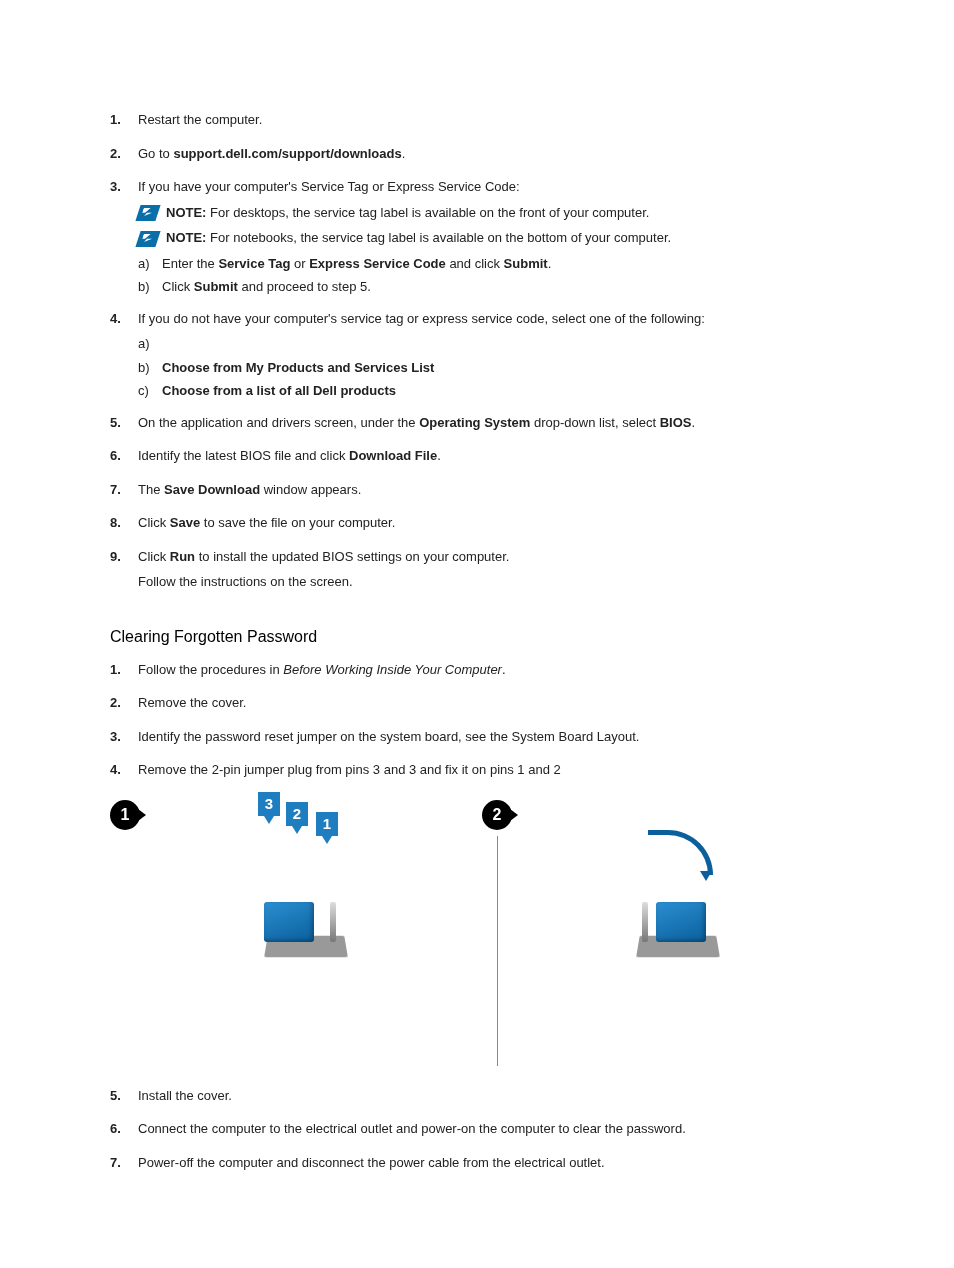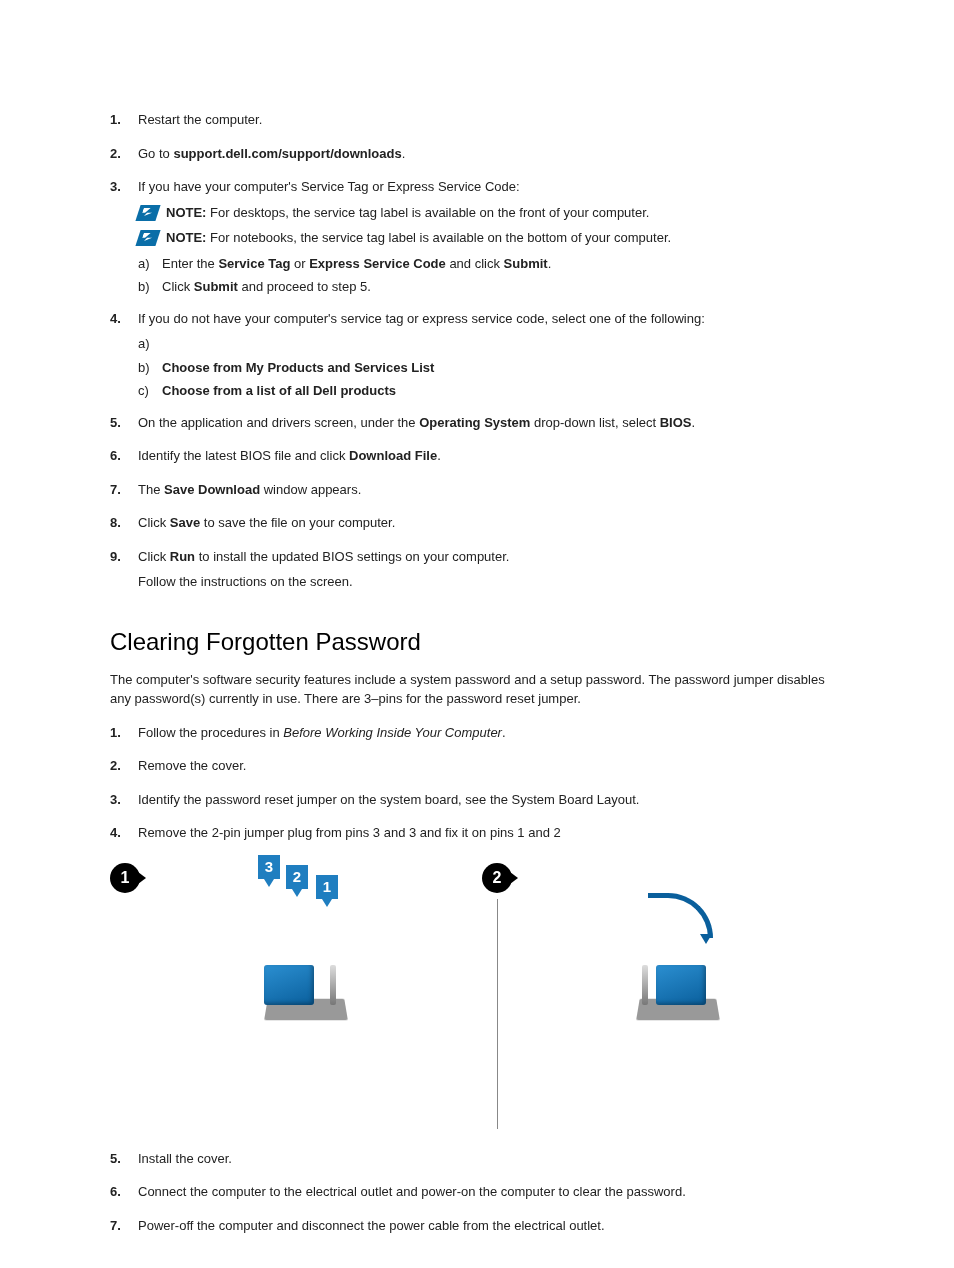--- a/index.html
+++ b/index.html
@@ -29,21 +29,21 @@
     font-weight: bold;
     min-width: 28px;
     flex-shrink: 0;
   }
   ol.top-list > li > .body {
     flex: 1;
   }
   .body p { margin: 0 0 6px 0; }
   .note-row {
     display: flex;
-    align-items: flex-start;
+    align-items: center;
     margin: 6px 0;
     gap: 8px;
   }
   .note-icon {
     width: 20px;
     height: 16px;
     background: #0a6ea8;
     position: relative;
     flex-shrink: 0;
     margin-top: 2px;
@@ -66,21 +66,21 @@
     display: flex;
     margin-bottom: 4px;
   }
   ol.sub-list > li > .sub-num {
     min-width: 24px;
     flex-shrink: 0;
   }
   .bold { font-weight: bold; }
   .italic { font-style: italic; }
   h2.section-heading {
-    font-size: 24px;
+    font-size: 16px;
     font-weight: normal;
     margin: 30px 0 14px 0;
     color: #000;
   }
   .paragraph {
     line-height: 1.5;
     margin-bottom: 14px;
   }
   .figure-row {
     display: flex;
@@ -294,21 +294,20 @@
         <span class="num">9.</span>
         <div class="body">
           <p><span><span>Click </span><span class="bold">Run</span><span> to install the updated BIOS settings on your computer.</span></span></p>
           <p><span><span>Follow the instructions on the screen.</span></span></p>
         </div>
       </li>
     </ol>
 
   <h2 class="section-heading">Clearing Forgotten Password</h2>
 
-  <div class="paragraph">The computer's software security features include a system password and a setup password. The password jumper disables any password(s) currently in use. There are 3–pins for the password reset jumper.</div>
 
   <ol class="top-list" id="list2a">
       <li>
         <span class="num">1.</span>
         <div class="body">
           <p><span><span>Follow the procedures in </span><span class="italic">Before Working Inside Your Computer</span><span>.</span></span></p>
         </div>
       </li>
       <li>
         <span class="num">2.</span>

